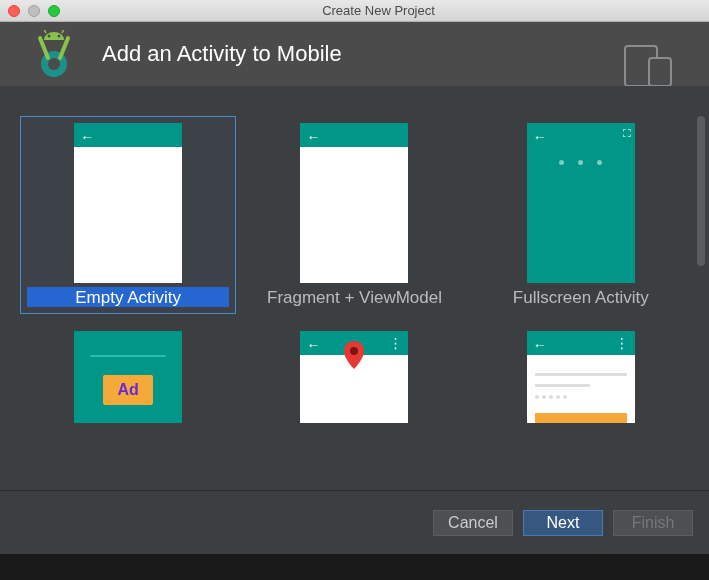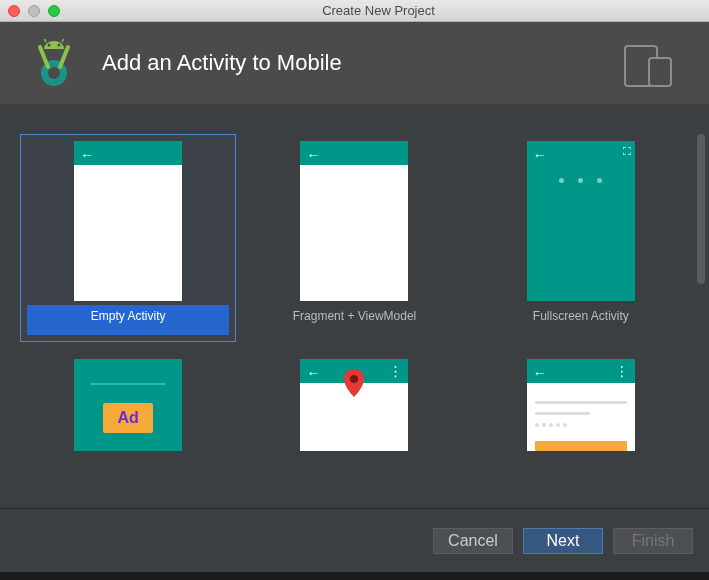--- a/index.html
+++ b/index.html
@@ -33,21 +33,21 @@
 .tl-green { background: #28c840; border: 0.5px solid #1aab29; }
 .title-text {
   position: absolute;
   left: 0; right: 0;
   text-align: center;
   font-size: 13px;
   color: #4a4a4a;
   padding-left: 48px;
 }
 .header {
-  height: 82px;
+  height: 64px;
   background: #4b4b4b;
   display: flex;
   align-items: center;
   padding: 0 30px;
   position: relative;
 }
 .android-logo {
   width: 48px;
   height: 48px;
   margin-right: 24px;
@@ -129,25 +129,25 @@
 .fullscreen-dots span {
   width: 5px; height: 5px; background: rgba(255,255,255,0.5); border-radius: 50%;
 }
 .fs-icon {
   position: absolute;
   top: 4px; right: 4px;
   color: #fff;
   font-size: 11px;
 }
 .tile-label {
-  height: 30px;
+  height: 20px;
   line-height: 22px;
   text-align: center;
   color: #bbb;
-  font-size: 12px;
+  font-size: 17px;
   margin-top: 4px;
   width: 100%;
 }
 .tile.selected .tile-label {
   background: #2666d0;
   color: #fff;
 }
 .ad-thumb-body {
   background: #009688;
   display: flex;

